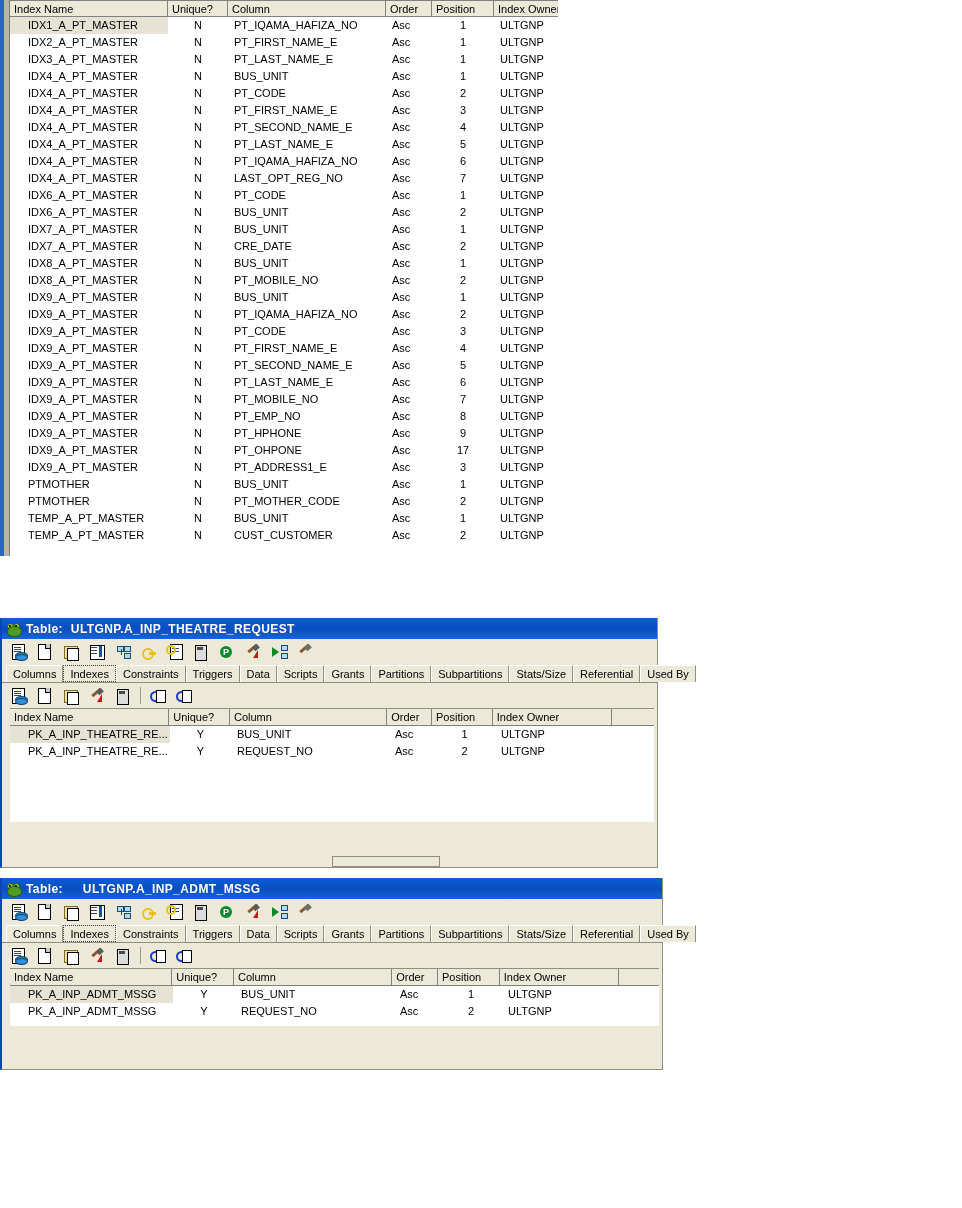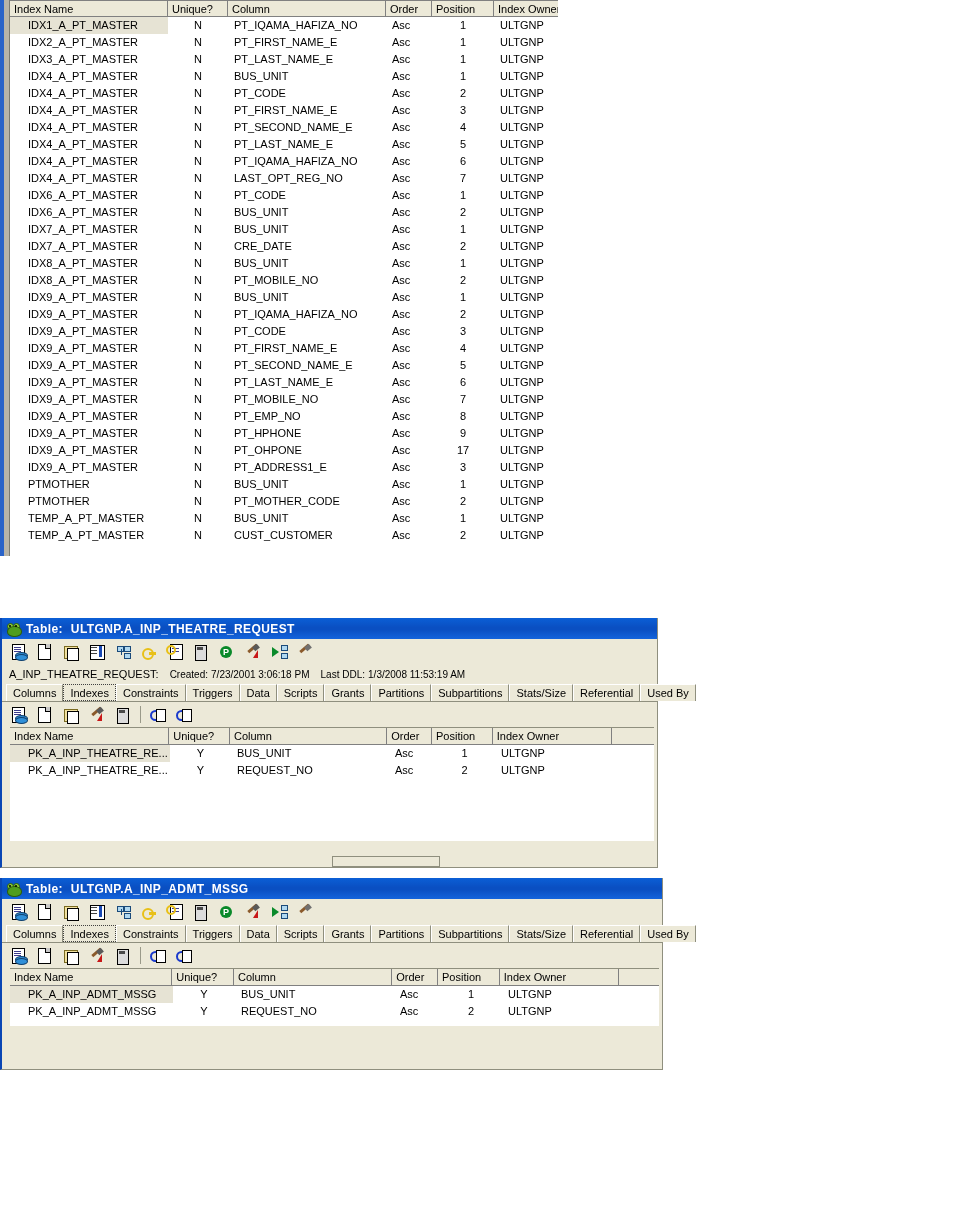--- a/index.html
+++ b/index.html
@@ -480,27 +480,20 @@
           <span class="tree3" style="left:11px;top:9px"></span>
         </span>
       </div>
       <div class="tbtn">
         <span class="ico">
           <span class="hammer" style="background:#8b5a2b"></span>
           <span class="hammerhd" style="background:#707070"></span>
         </span>
       </div>
     </div>
-  <div class="infoline">
-    <span>A_INP_THEATRE_REQUEST:</span>
-    <span class="sm" style="margin-left:8px">Created:</span>
-    <span class="sm">7/23/2001 3:06:18 PM</span>
-    <span class="sm" style="margin-left:8px">Last DDL:</span>
-    <span class="sm">1/3/2008 11:53:19 AM</span>
-  </div>
   <div class="tabstrip" id="w2tabs">
       <div class="tab">Columns</div>
       <div class="tab active">Indexes</div>
       <div class="tab">Constraints</div>
       <div class="tab">Triggers</div>
       <div class="tab">Data</div>
       <div class="tab">Scripts</div>
       <div class="tab">Grants</div>
       <div class="tab">Partitions</div>
       <div class="tab">Subpartitions</div>
@@ -595,21 +588,21 @@
 <div class="toadwin" id="win3" style="left:0px;top:878px;width:663px;height:192px;">
   <div class="titlebar">
     <span class="frog">
       <span class="e1"></span>
         <span class="e2"></span>
         <span class="body"></span>
       <span class="p1"></span>
         <span class="p2"></span>
     </span>
     <span class="tl-text">Table:</span>
-    <span class="tl-text" style="margin-left:8px">ULTGNP.A_INP_ADMT_MSSG</span>
+    <span class="tl-text" style="margin-left:20px">ULTGNP.A_INP_ADMT_MSSG</span>
   </div>
   <div class="toolbar" id="w3toolbar">
       <div class="tbtn">
         <span class="ico">
           <span class="pg"></span>
           <span class="line" style="top:3px"></span>
           <span class="line" style="top:5px"></span>
           <span class="line" style="top:7px"></span>
           <span class="disc"></span>
           <span class="disc2"></span>

